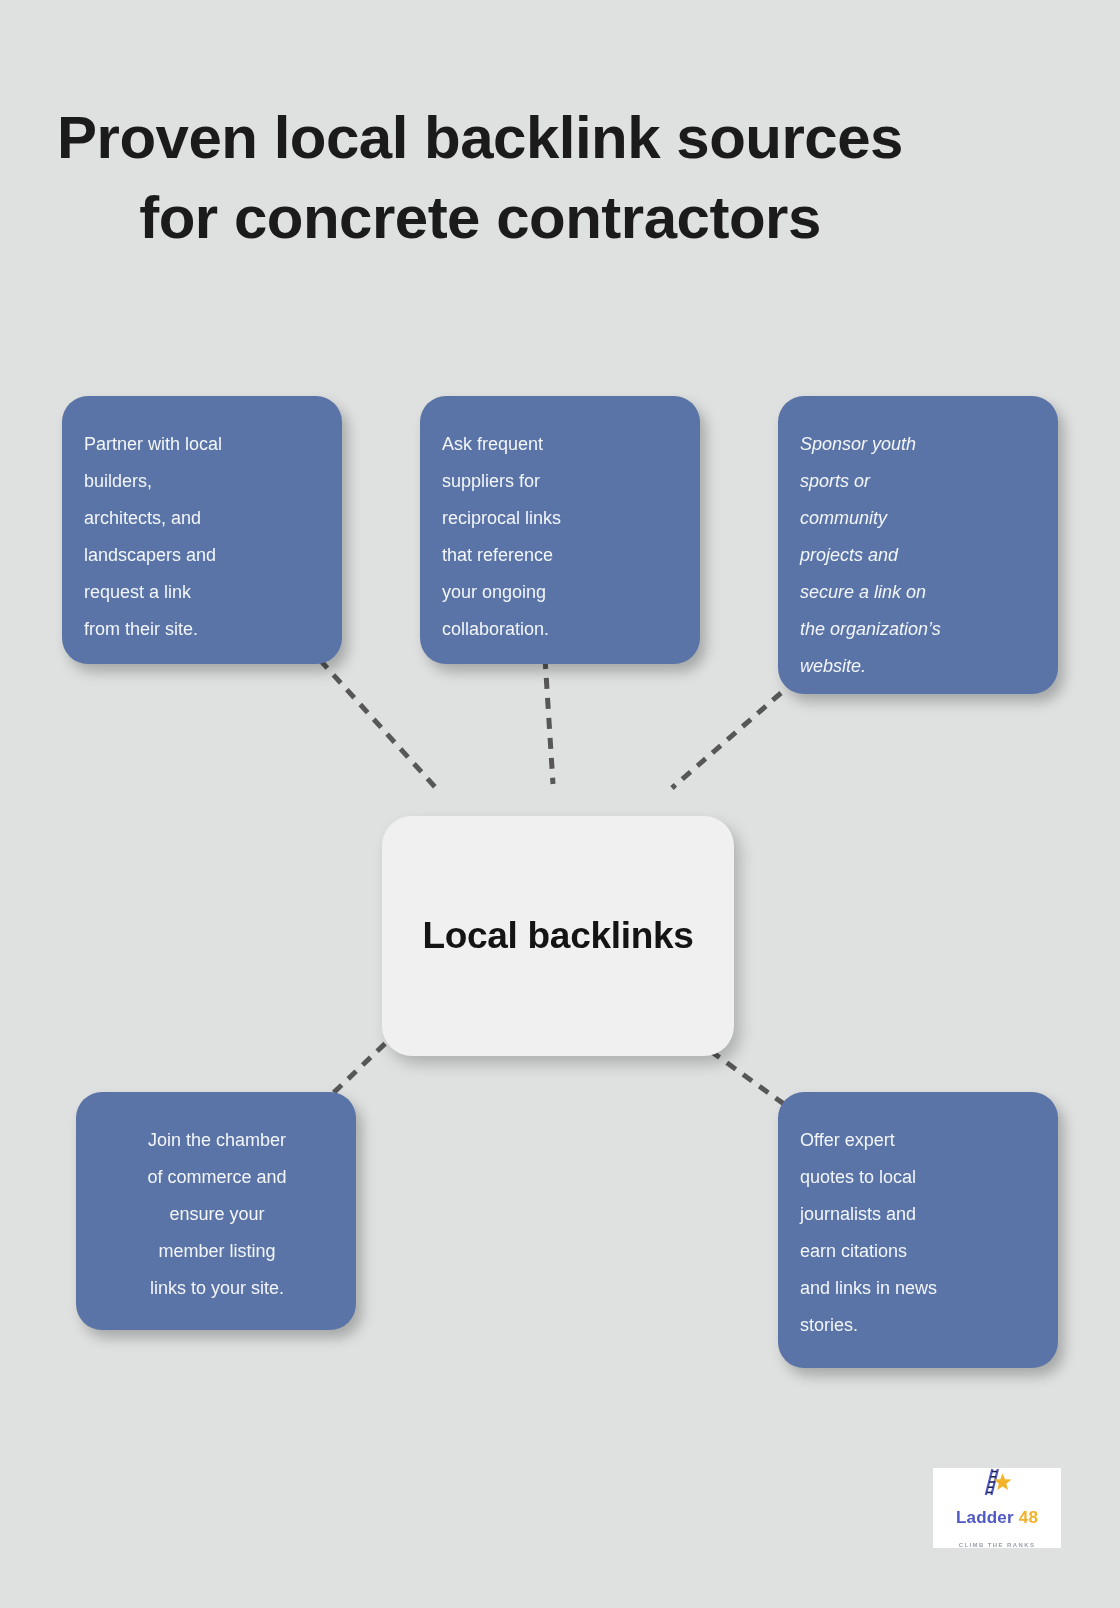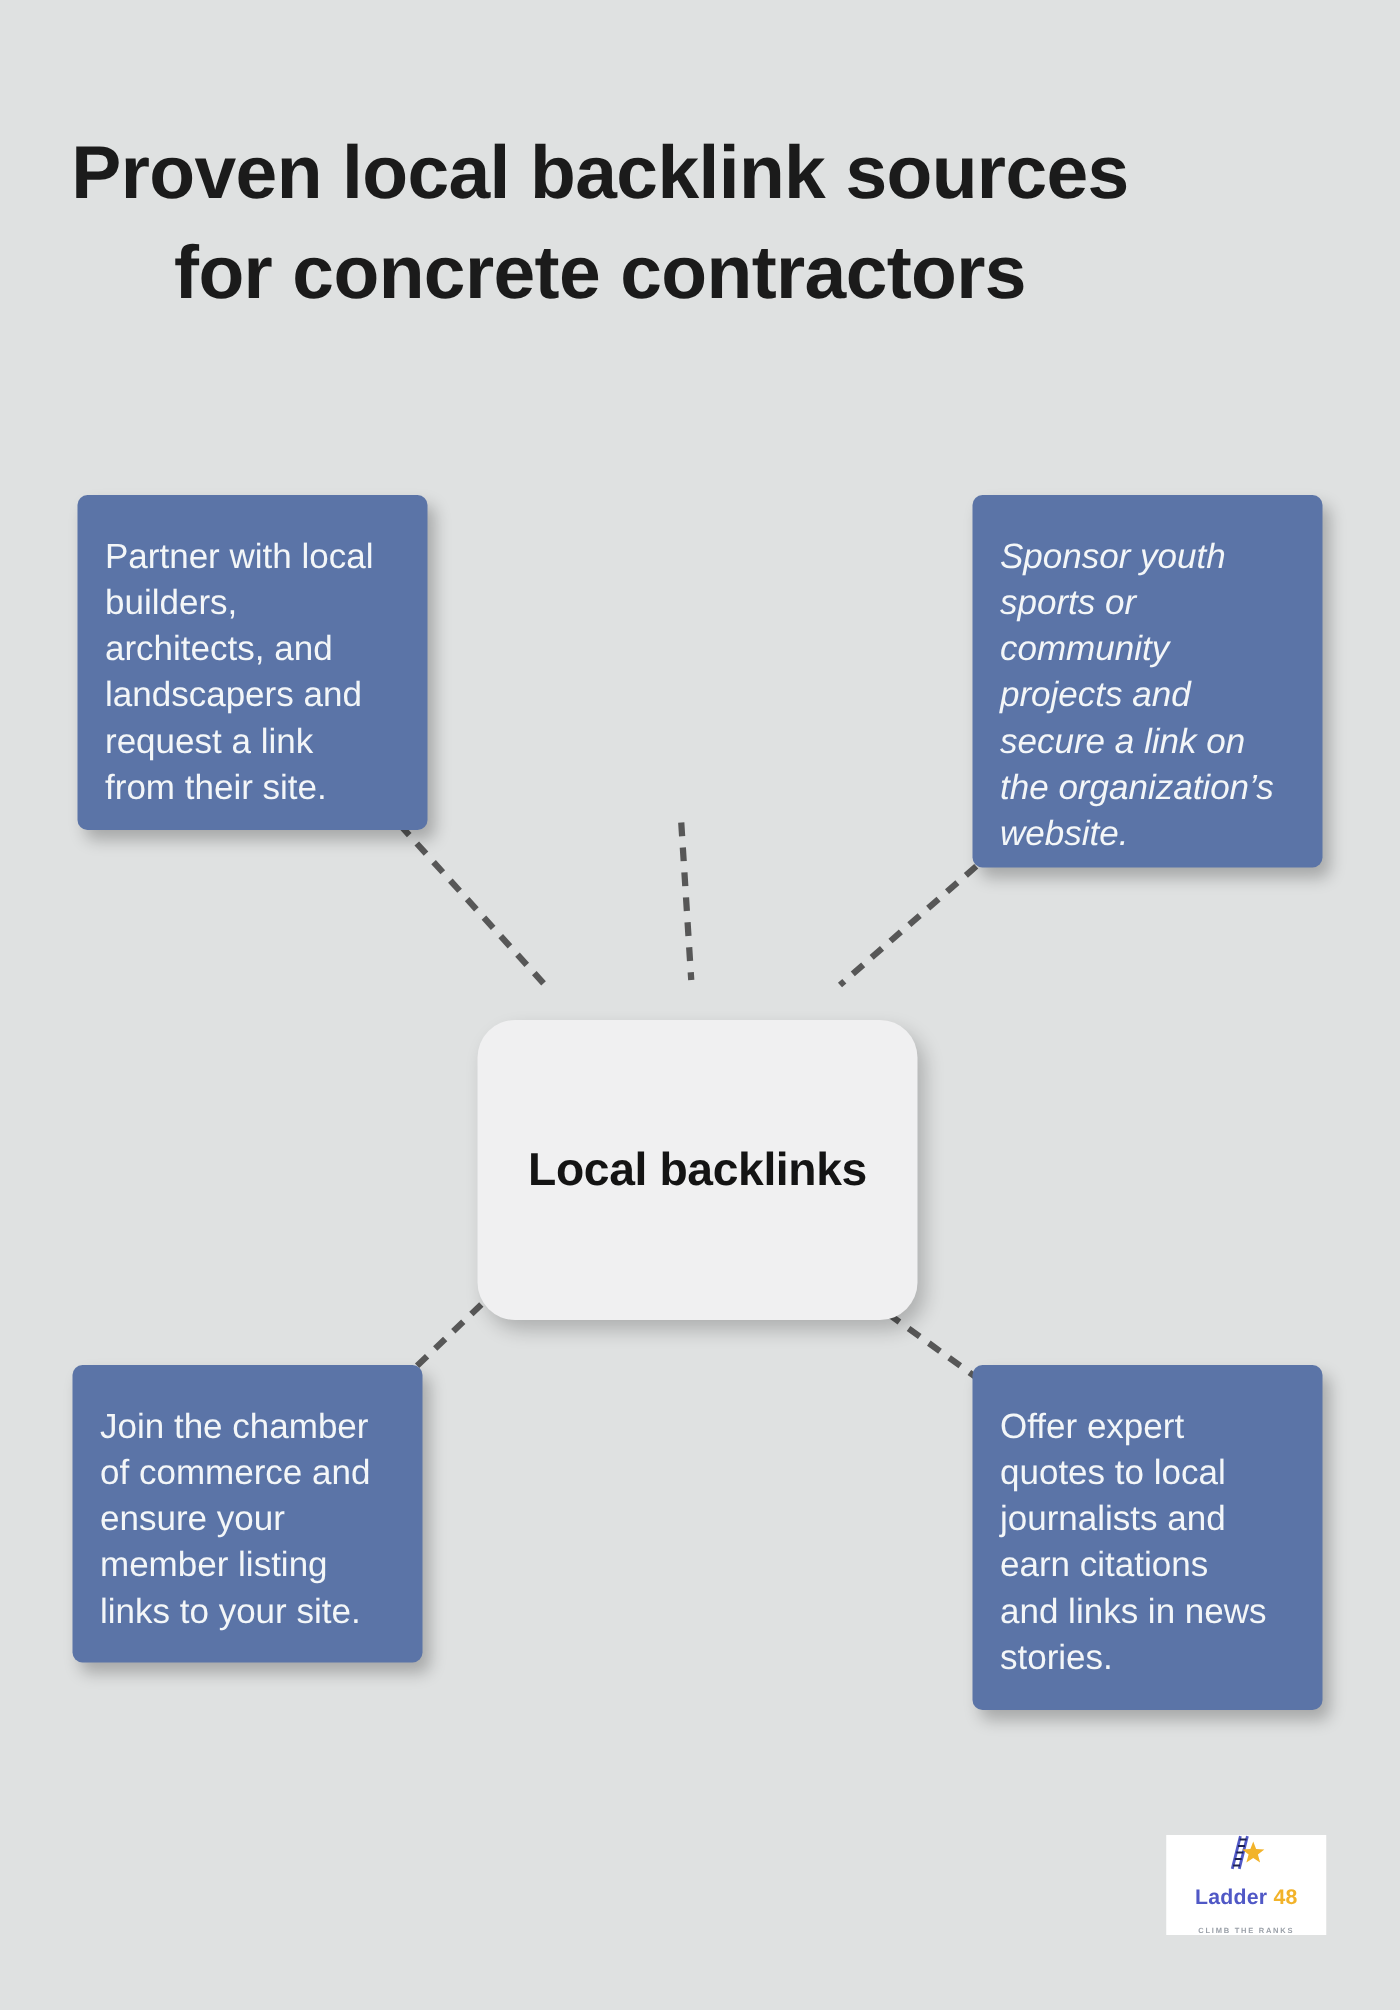--- a/index.html
+++ b/index.html
@@ -40,32 +40,32 @@
   }
   .connectors line{
     stroke:var(--connector);
     stroke-width:5;
     stroke-dasharray:11 9;
   }
   .node{
     position:absolute;
     width:280px;
     background:var(--node);
-    border-radius:8px;
+    border-radius:26px;
     box-shadow:6px 8px 13px rgba(0,0,0,0.25);
     color:var(--node_text);
-    font-size:28px;
+    font-size:18px;
     line-height:37px;
     padding:30px 20px 0 22px;
   }
   .node-text{white-space:pre-line;display:block;}
   .n1{left:62px;top:396px;height:268px;}
   .n2{left:420px;top:396px;height:268px;}
   .n3{left:778px;top:396px;height:298px;font-style:italic;}
-  .n4{left:58px;top:1092px;height:238px;}
+  .n4{left:76px;top:1092px;height:238px;text-align:center;}
   .n5{left:778px;top:1092px;height:276px;}
   .center-node{
     position:absolute;
     left:382px;top:782px;width:352px;height:240px;
     background:var(--center_bg);
     border-radius:30px;
     box-shadow:6px 8px 15px rgba(0,0,0,0.22);
     display:flex;align-items:center;justify-content:center;margin-top:34px;
   }
   .center-label{
@@ -115,20 +115,28 @@
 
   <div class="node n1">
     <span class="node-text">Partner with local
 builders,
 architects, and
 landscapers and
 request a link
 from their site.</span>
   </div>
 
+  <div class="node n2">
+    <span class="node-text">Ask frequent
+suppliers for
+reciprocal links
+that reference
+your ongoing
+collaboration.</span>
+  </div>
 
   <div class="node n3">
     <span class="node-text">Sponsor youth
 sports or
 community
 projects and
 secure a link on
 the organization’s
 website.</span>
   </div>

